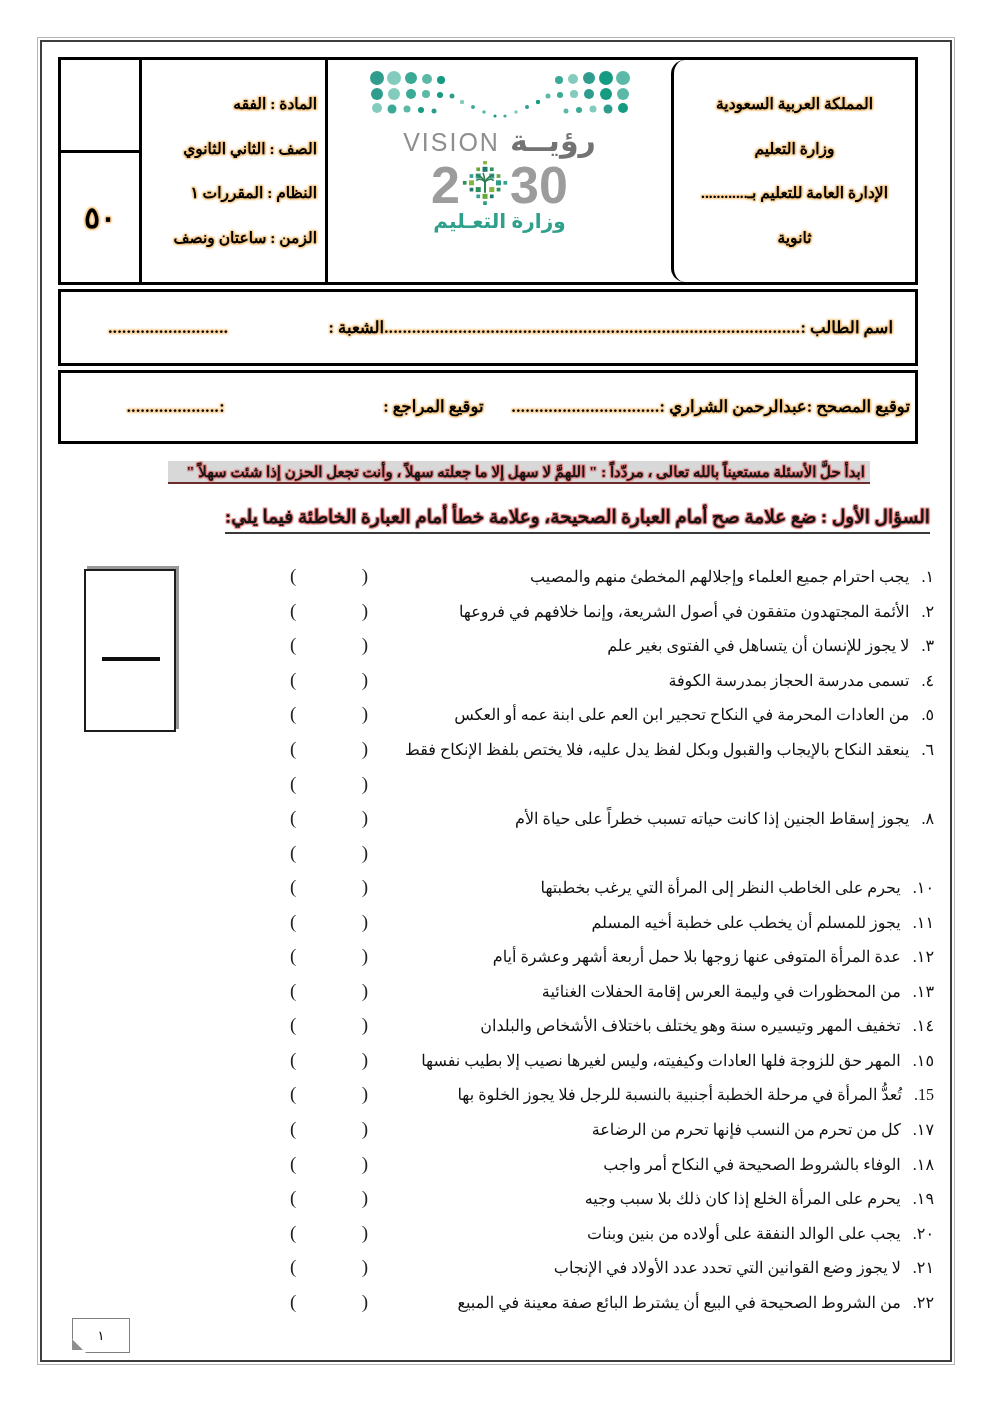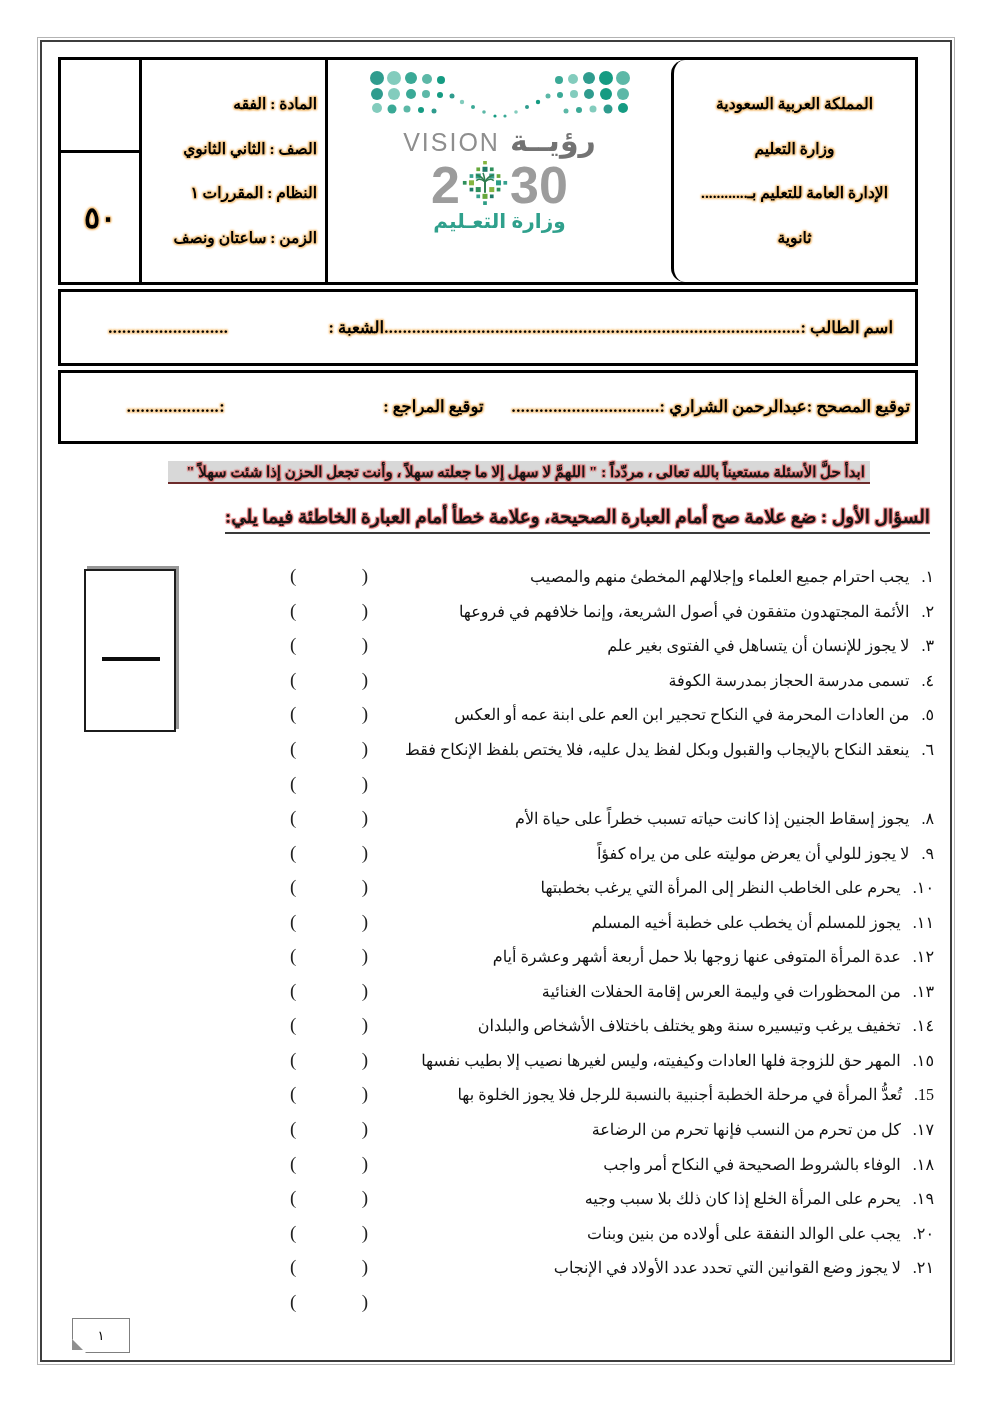--- a/index.html
+++ b/index.html
@@ -295,21 +295,20 @@
             <span class="p-close">)</span>
           </span>
     <div class="item-text"><span class="item-num">٨.</span><span class="item-body">يجوز إسقاط الجنين إذا كانت حياته تسبب خطراً على حياة الأم</span></div>
   </div>
 
   <div class="item-row">
     <span class="parens">
             <span class="p-open">(</span>
             <span class="p-close">)</span>
           </span>
-    <div class="item-text"><span class="item-num">٩.</span><span class="item-body">لا يجوز للولي أن يعرض موليته على من يراه كفؤاً</span></div>
   </div>
 
   <div class="item-row">
     <span class="parens">
             <span class="p-open">(</span>
             <span class="p-close">)</span>
           </span>
     <div class="item-text"><span class="item-num">١٠.</span><span class="item-body">يحرم على الخاطب النظر إلى المرأة التي يرغب بخطبتها</span></div>
   </div>
 
@@ -335,21 +334,21 @@
             <span class="p-close">)</span>
           </span>
     <div class="item-text"><span class="item-num">١٣.</span><span class="item-body">من المحظورات في وليمة العرس إقامة الحفلات الغنائية</span></div>
   </div>
 
   <div class="item-row">
     <span class="parens">
             <span class="p-open">(</span>
             <span class="p-close">)</span>
           </span>
-    <div class="item-text"><span class="item-num">١٤.</span><span class="item-body">تخفيف يرغب وتيسيره سنة وهو يختلف باختلاف الأشخاص والبلدان</span></div>
+    <div class="item-text"><span class="item-num">١٤.</span><span class="item-body">تخفيف المهر وتيسيره سنة وهو يختلف باختلاف الأشخاص والبلدان</span></div>
   </div>
 
   <div class="item-row">
     <span class="parens">
             <span class="p-open">(</span>
             <span class="p-close">)</span>
           </span>
     <div class="item-text"><span class="item-num">١٥.</span><span class="item-body">المهر حق للزوجة فلها العادات وكيفيته، وليس لغيرها نصيب إلا بطيب نفسها</span></div>
   </div>
 
@@ -399,20 +398,21 @@
             <span class="p-close">)</span>
           </span>
     <div class="item-text"><span class="item-num">٢١.</span><span class="item-body">لا يجوز وضع القوانين التي تحدد عدد الأولاد في الإنجاب</span></div>
   </div>
 
   <div class="item-row">
     <span class="parens">
             <span class="p-open">(</span>
             <span class="p-close">)</span>
           </span>
+    <div class="item-text"><span class="item-num">٢٢.</span><span class="item-body">من الشروط الصحيحة في البيع أن يشترط البائع صفة معينة في المبيع</span></div>
   </div>
 </div>
 
     <div class="pagenum-box">
       <span class="fold-cut"></span>
       <span class="fold-flap"></span>
       <span>١</span>
     </div>
 
   </div>

